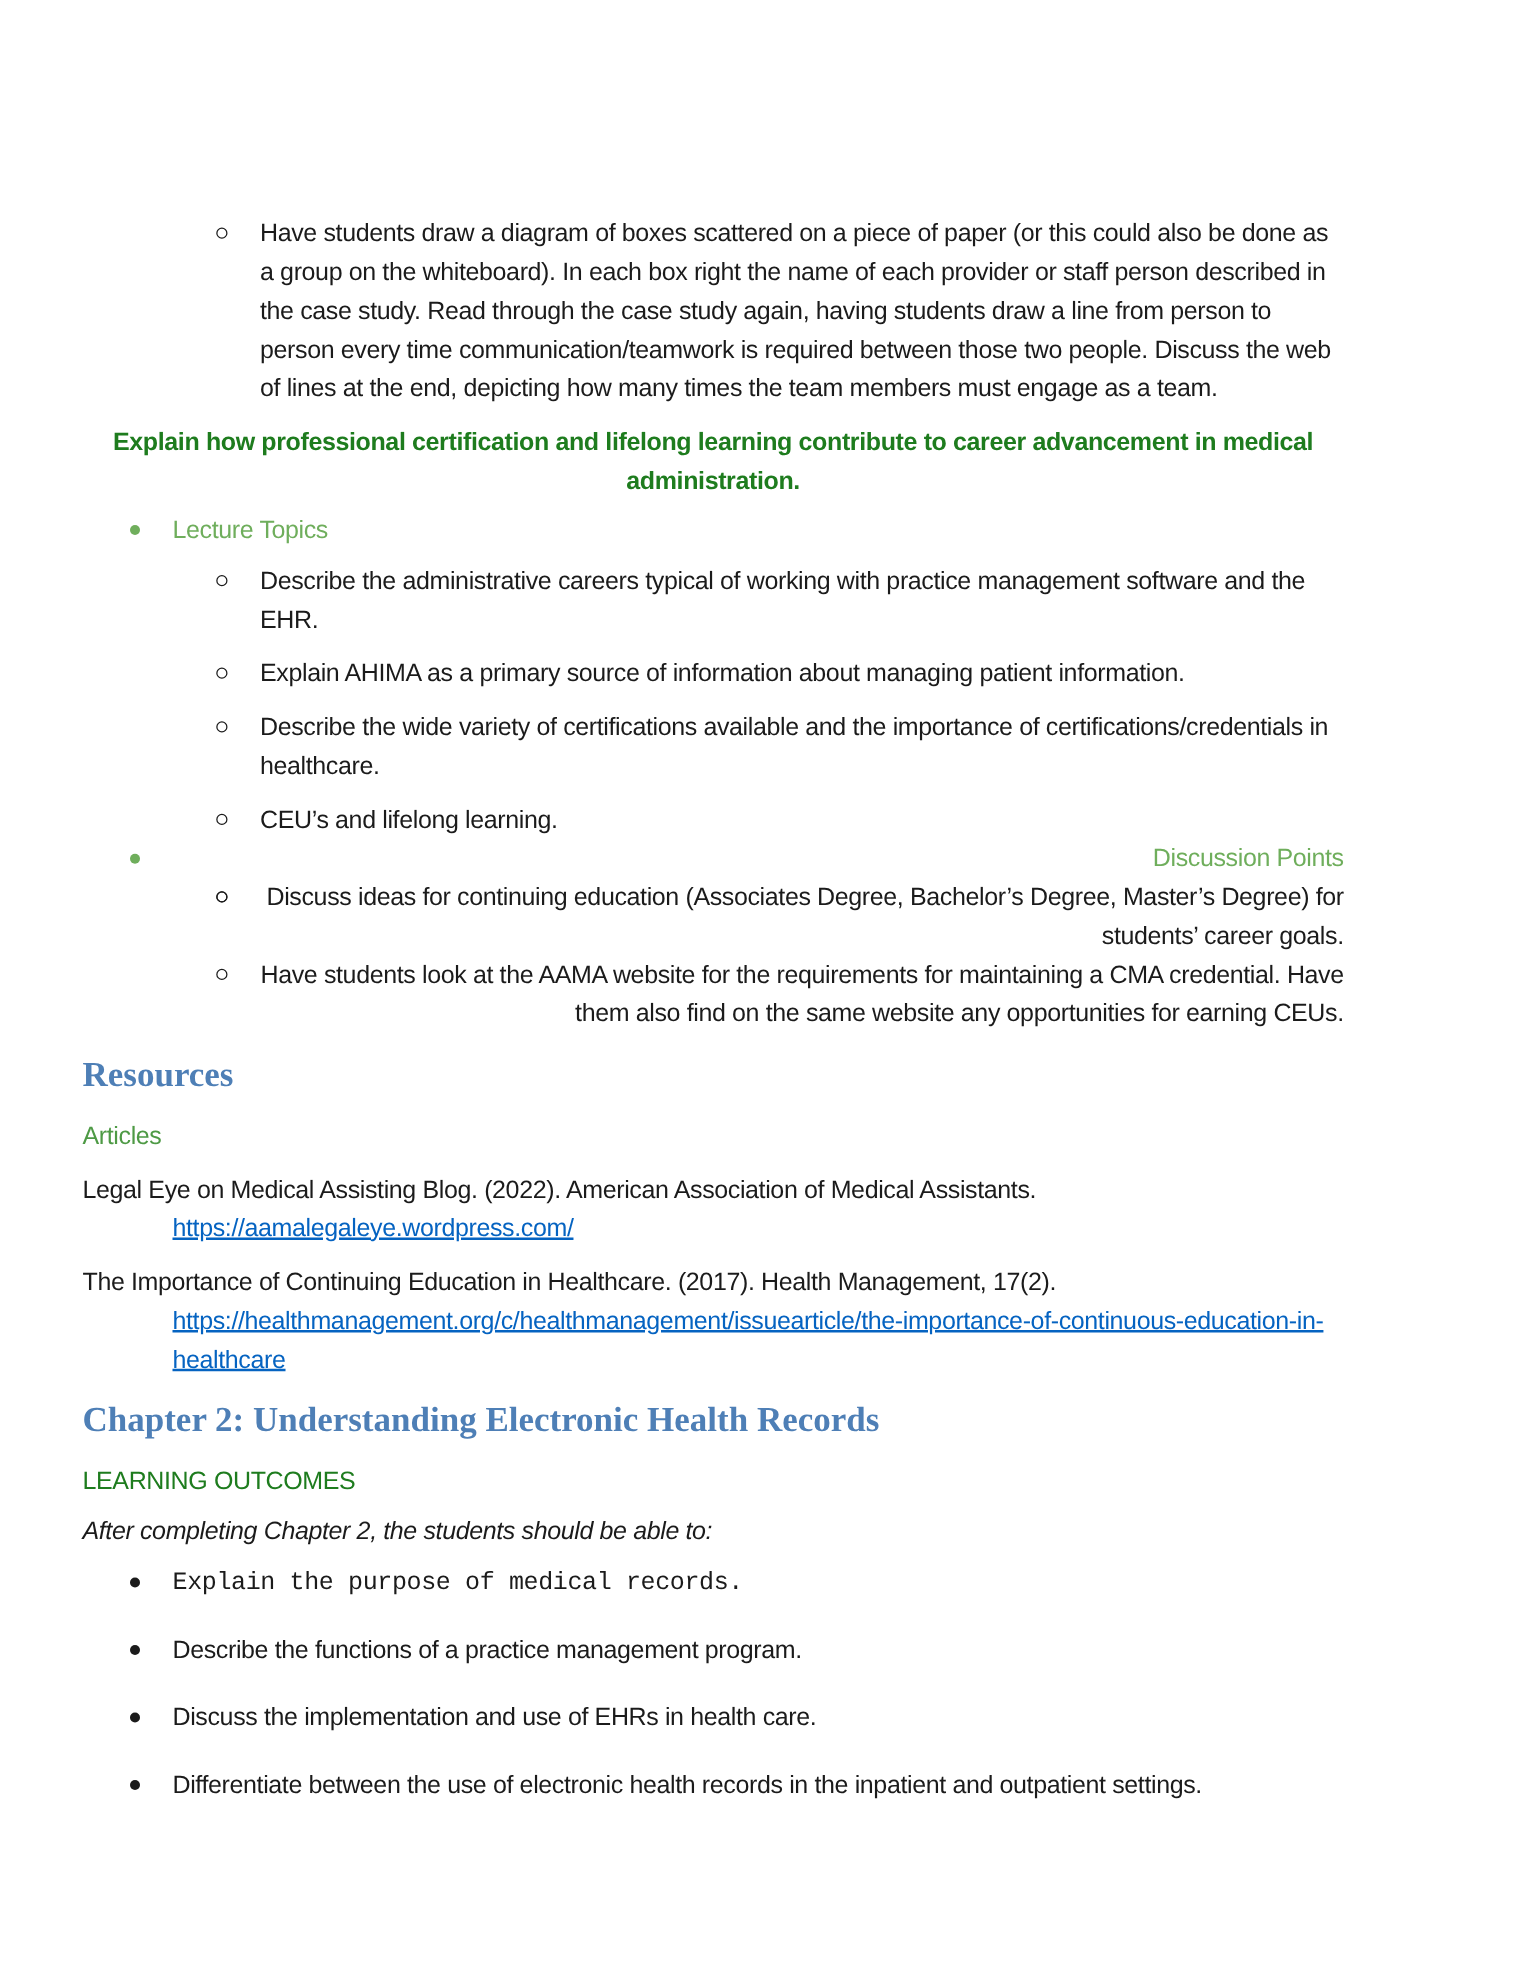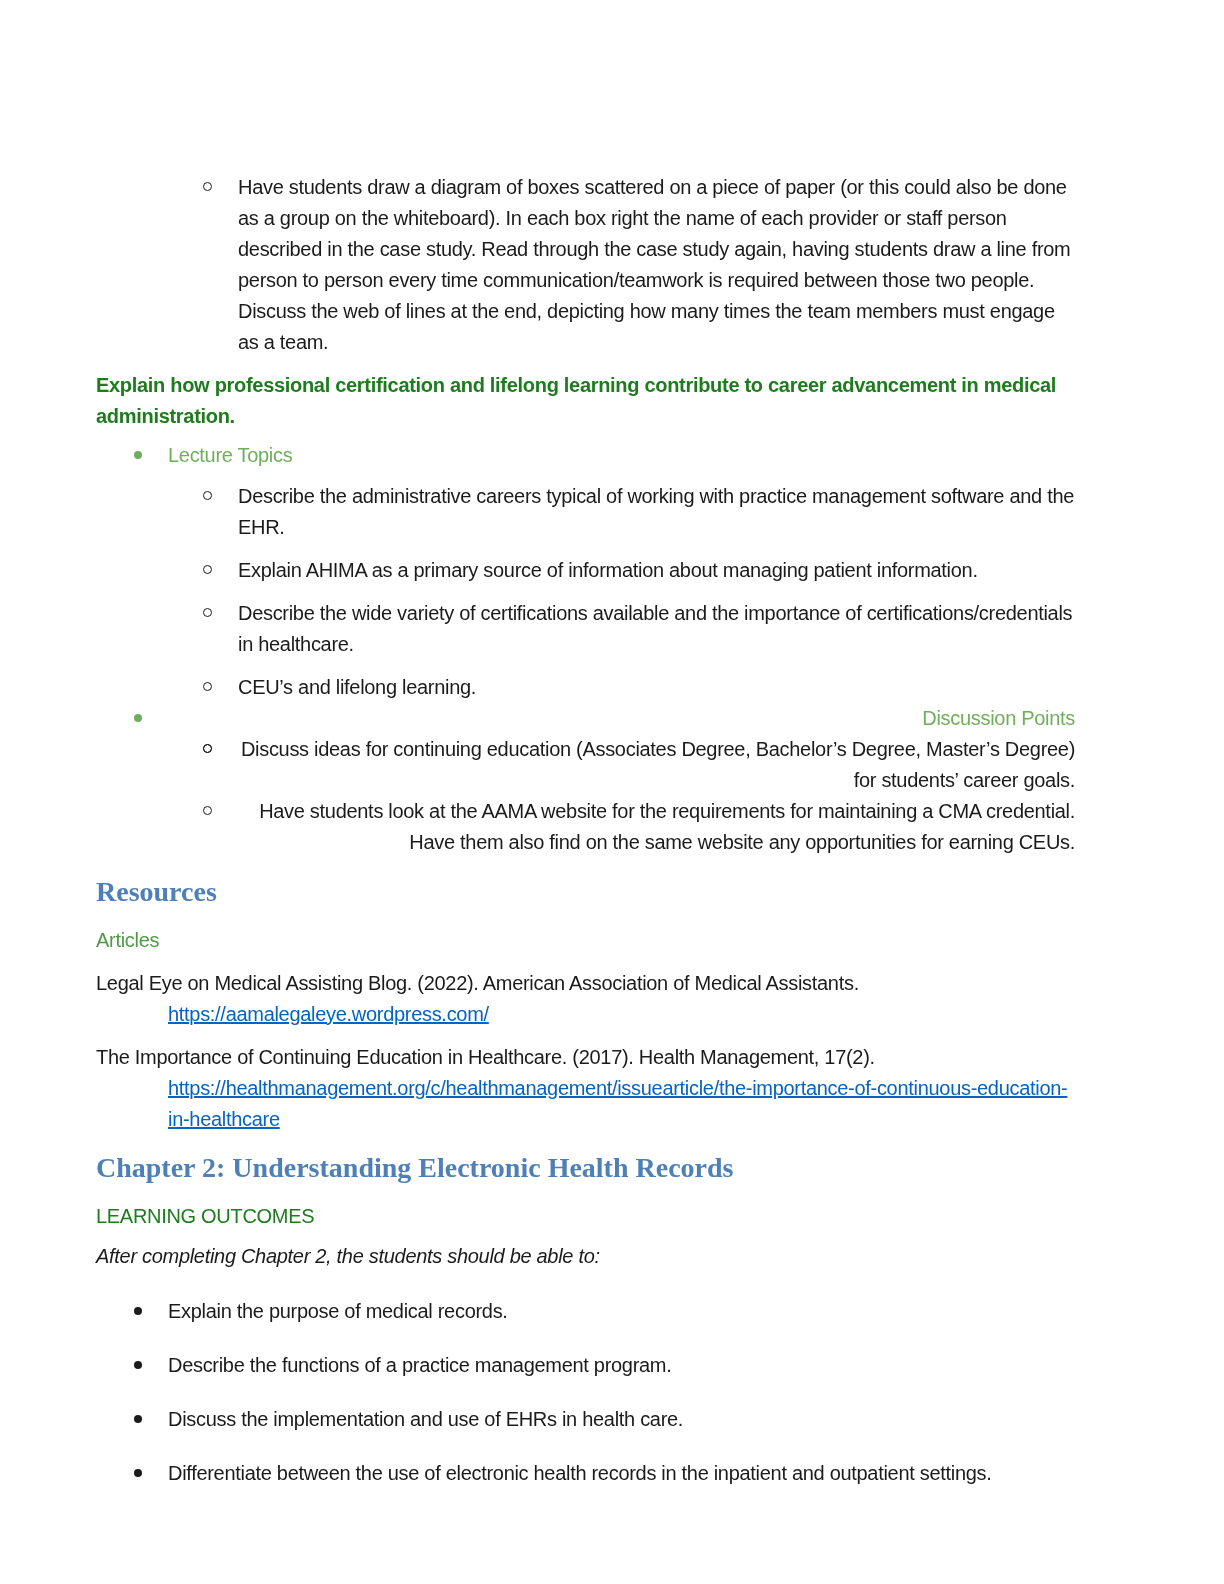--- a/index.html
+++ b/index.html
@@ -2,54 +2,54 @@
 <html style="--green-dark: #1E7C1E; --green-light: #6FAE5C; --green-mid: #4E9A45; --heading-blue: #4E7FB6; --link-blue: #0563C1;"><head>
 <meta charset="utf-8">
 <style>
   html,body{margin:0;padding:0;background:#ffffff;}
   .page{
     width:1205px;height:1584px;background:#fff;position:relative;overflow:hidden;
     font-family:"Liberation Sans","DejaVu Sans",sans-serif;
     font-size:20px;line-height:31px;color:#1b1b1b;
     letter-spacing:-0.3px;
     box-sizing:border-box;
-    padding:172px 130px 0 96px;
+    padding:172px 130px 0 66px;
   }
   
   .li2{position:relative;padding-left:142px;}
   .li2 .ring{
     position:absolute;left:107px;top:10px;width:9px;height:9px;
     border:1.6px solid #1b1b1b;border-radius:50%;box-sizing:border-box;background:transparent;
   }
   
   .li1{position:relative;padding-left:72px;}
   .li1 .dot{
     position:absolute;left:38px;top:11px;width:8px;height:8px;border-radius:50%;background:#1b1b1b;
   }
   .li1.green{color:var(--green-light,#6FAE5C);}
   .li1.green .dot{background:var(--green-light,#6FAE5C);}
   .objective{
-    font-weight:bold;color:var(--green-dark,#1E7C1E);margin-top:12px;
+    font-weight:bold;color:var(--green-dark,#1E7C1E);margin-top:12px;text-align:center;
   }
   .mt12{margin-top:12px;} .mt10{margin-top:10px;} .mt8{margin-top:8px;} .mt0{margin-top:0;text-align:right;}
   .big-heading{
     font-family:"Liberation Serif","DejaVu Serif",serif;
     font-weight:bold;color:var(--heading-blue,#4E7FB6);
     font-size:28px;line-height:40px;letter-spacing:0;
   }
   .res-heading{margin-top:14px;}
   .articles{color:var(--green-mid,#4E9A45);margin-top:13px;}
   .citation{margin-top:12px;}
   .citation .cite-link{display:block;margin-left:72px;}
   a.link{color:var(--link-blue,#0563C1);text-decoration:underline;cursor:pointer;word-break:break-word;}
   .ch2-heading{margin-top:13px;}
   .lo-label{font-weight:normal;color:var(--green-dark,#1E7C1E);margin-top:13px;}
   .lo-intro{font-style:italic;margin-top:9px;}
   .outcome{margin-top:23px;}
-  .outcome.first{margin-top:24px;}
+  .outcome.first{margin-top:10px;font-family:Liberation Mono, monospace;}
 </style>
 </head>
 <body>
 
 <div class="page">
 
   <div class="li2">
     <span class="ring"></span>
     <span>Have students draw a diagram of boxes scattered on a piece of paper (or this could also be done as a group on the whiteboard). In each box right the name of each provider or staff person described in the case study. Read through the case study again, having students draw a line from person to person every time communication/teamwork is required between those two people. Discuss the web of lines at the end, depicting how many times the team members must engage as a team.</span>
   </div>

